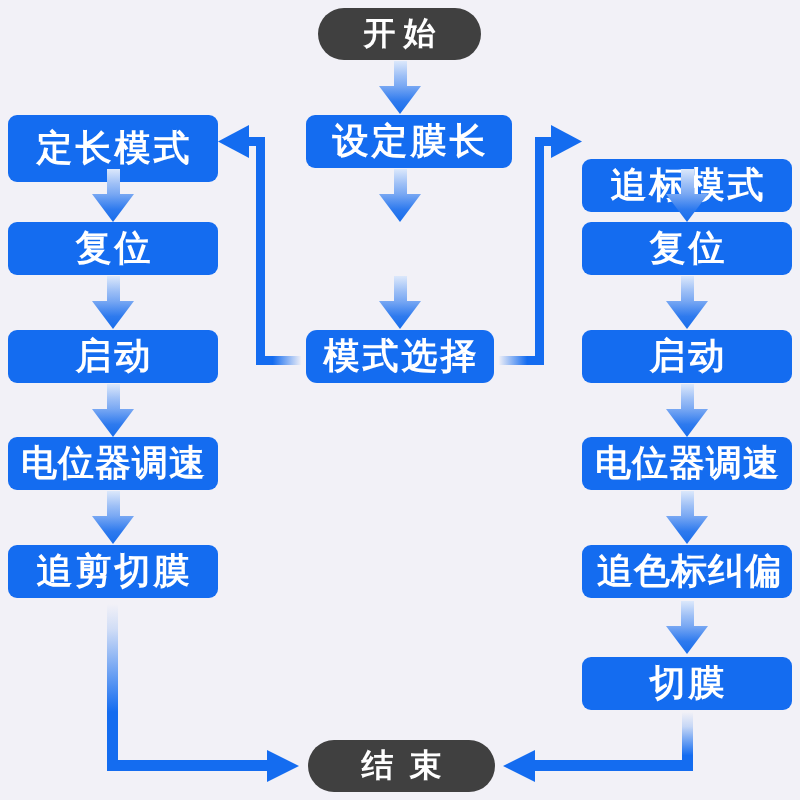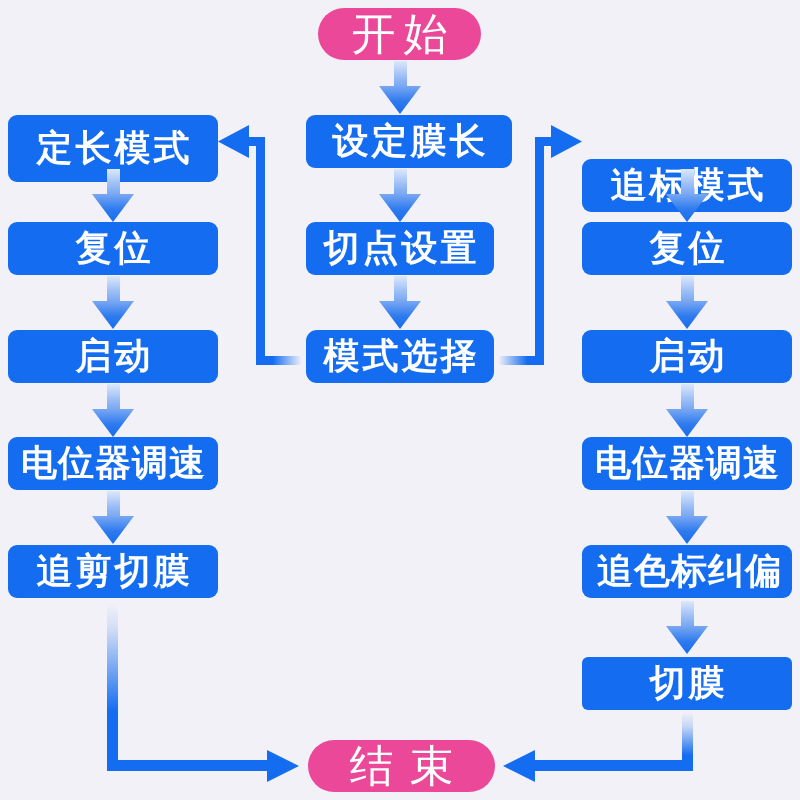--- a/index.html
+++ b/index.html
@@ -28,24 +28,24 @@
     padding-left: 3px; 
     border-radius: 9px;
     box-sizing: border-box;
     white-space: nowrap;
   }
   .pill {
     position: absolute;
     display: flex;
     align-items: center;
     justify-content: center;
-    background: #ec4899;
+    background: #404040;
     color: #FFFFFF;
-    font-weight: normal;
-    font-size: 44px;
+    font-weight: bold;
+    font-size: 32px;
     border-radius: 27px;
     box-sizing: border-box;
     white-space: nowrap;
   }
   .pill.start { left: 318px; top: 8px;   width: 163px; height: 52px; letter-spacing: 8px;  padding-left: 8px; }
   .pill.end   { left: 308px; top: 740px; width: 187px; height: 52px; letter-spacing: 16px; padding-left: 16px; }
 
   .n-c0 { left: 306px; top: 115px; width: 206px; height: 53px; }
   .n-c1 { left: 306px; top: 222px; width: 188px; height: 53px; }
   .n-c2 { left: 306px; top: 330px; width: 188px; height: 53px; border-radius: 11px; }
@@ -54,21 +54,21 @@
   .n-l1 { left: 8px; top: 222px; width: 210px; height: 53px; }
   .n-l2 { left: 8px; top: 330px; width: 210px; height: 53px; }
   .n-l3 { left: 8px; top: 437px; width: 210px; height: 53px; letter-spacing: 1px; padding-left: 1px; }
   .n-l4 { left: 8px; top: 545px; width: 210px; height: 53px; }
 
   .n-r0 { left: 582px; top: 115px; width: 210px; height: 53px; margin-top: 44px; }
   .n-r1 { left: 582px; top: 222px; width: 210px; height: 53px; }
   .n-r2 { left: 582px; top: 330px; width: 210px; height: 53px; }
   .n-r3 { left: 582px; top: 437px; width: 210px; height: 53px; letter-spacing: 1px; padding-left: 1px; }
   .n-r4 { left: 582px; top: 545px; width: 210px; height: 53px; letter-spacing: 1px; padding-left: 5px; }
-  .n-r5 { left: 582px; top: 657px; width: 210px; height: 53px; border-radius: 6px; }
+  .n-r5 { left: 582px; top: 657px; width: 210px; height: 53px; }
 
   
   .ar {
     position: absolute;
     width: 44px;
     height: 53px;
     display: flex;
     flex-direction: column;
     align-items: center;
   }
@@ -96,21 +96,20 @@
 </style>
 </head>
 <body>
 
 <div class="canvas">
 
   <div class="pill start">开始</div>
   <div class="pill end">结束</div>
 
   <div class="node n-c0">设定膜长</div>
-  <div class="node n-c1">切点设置</div>
   <div class="node n-c2">模式选择</div>
 
   <div class="node n-l0">定长模式</div>
   <div class="node n-l1">复位</div>
   <div class="node n-l2">启动</div>
   <div class="node n-l3">电位器调速</div>
   <div class="node n-l4">追剪切膜</div>
 
   <div class="node n-r0">追标模式</div>
   <div class="node n-r1">复位</div>

